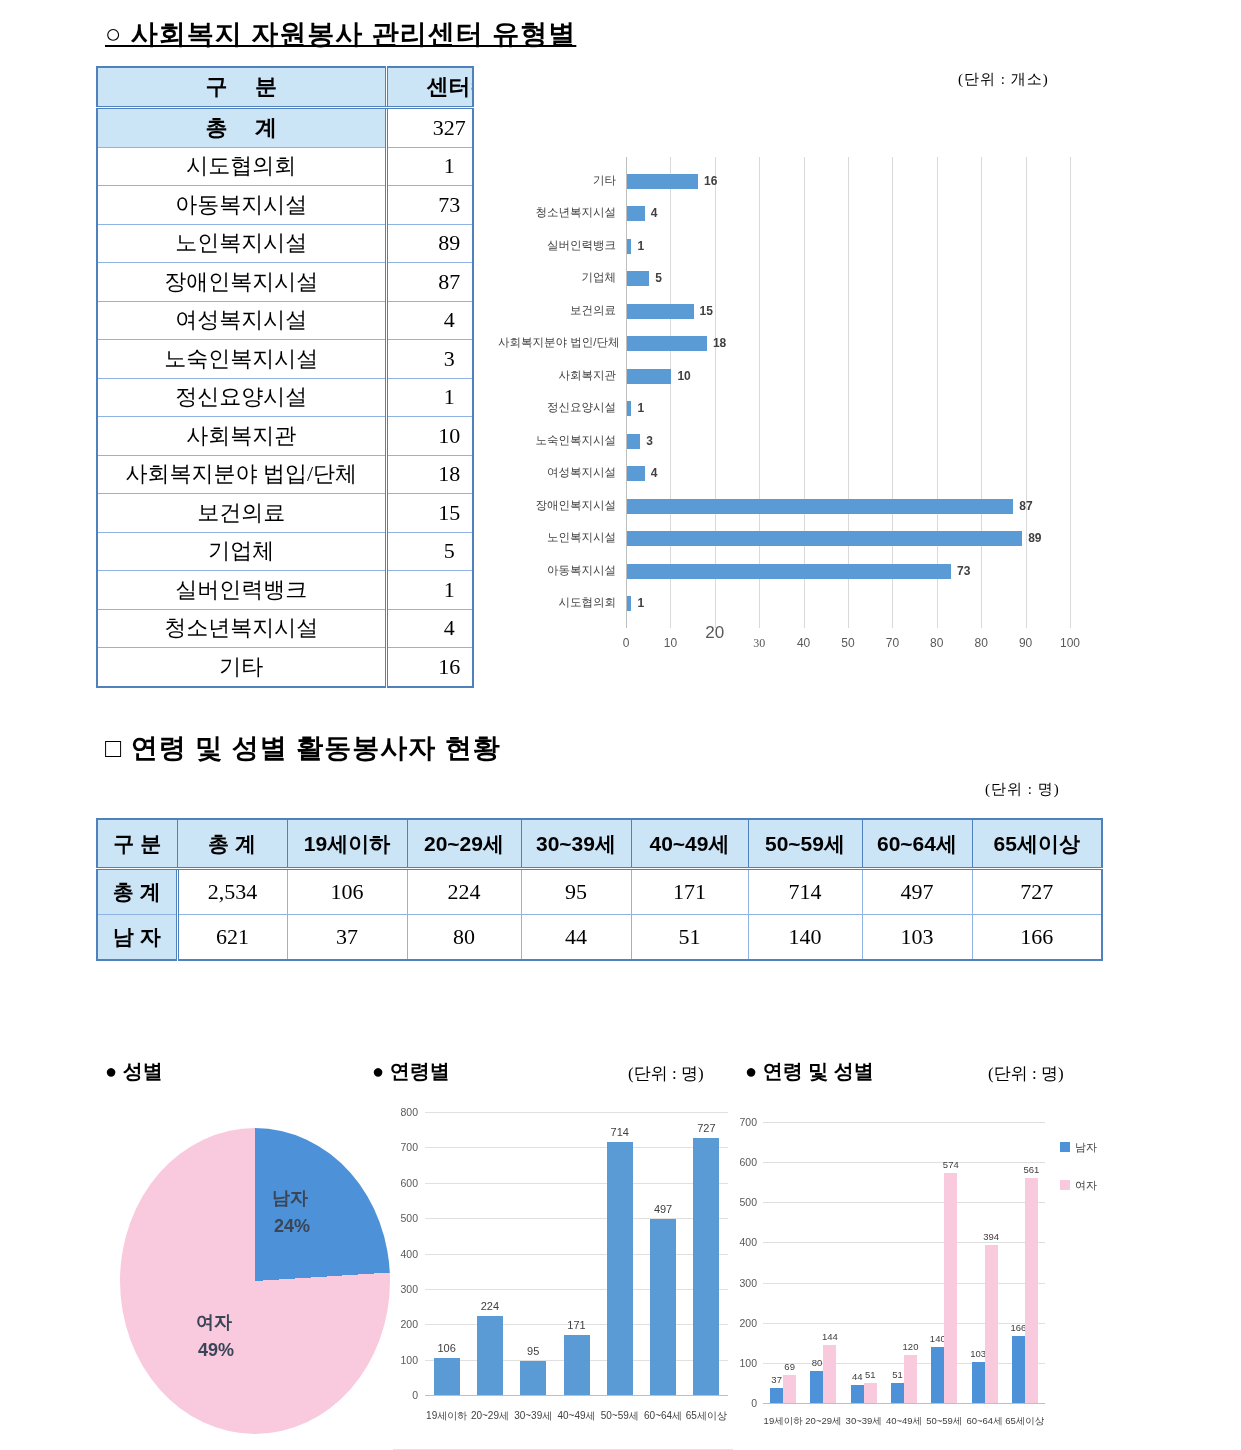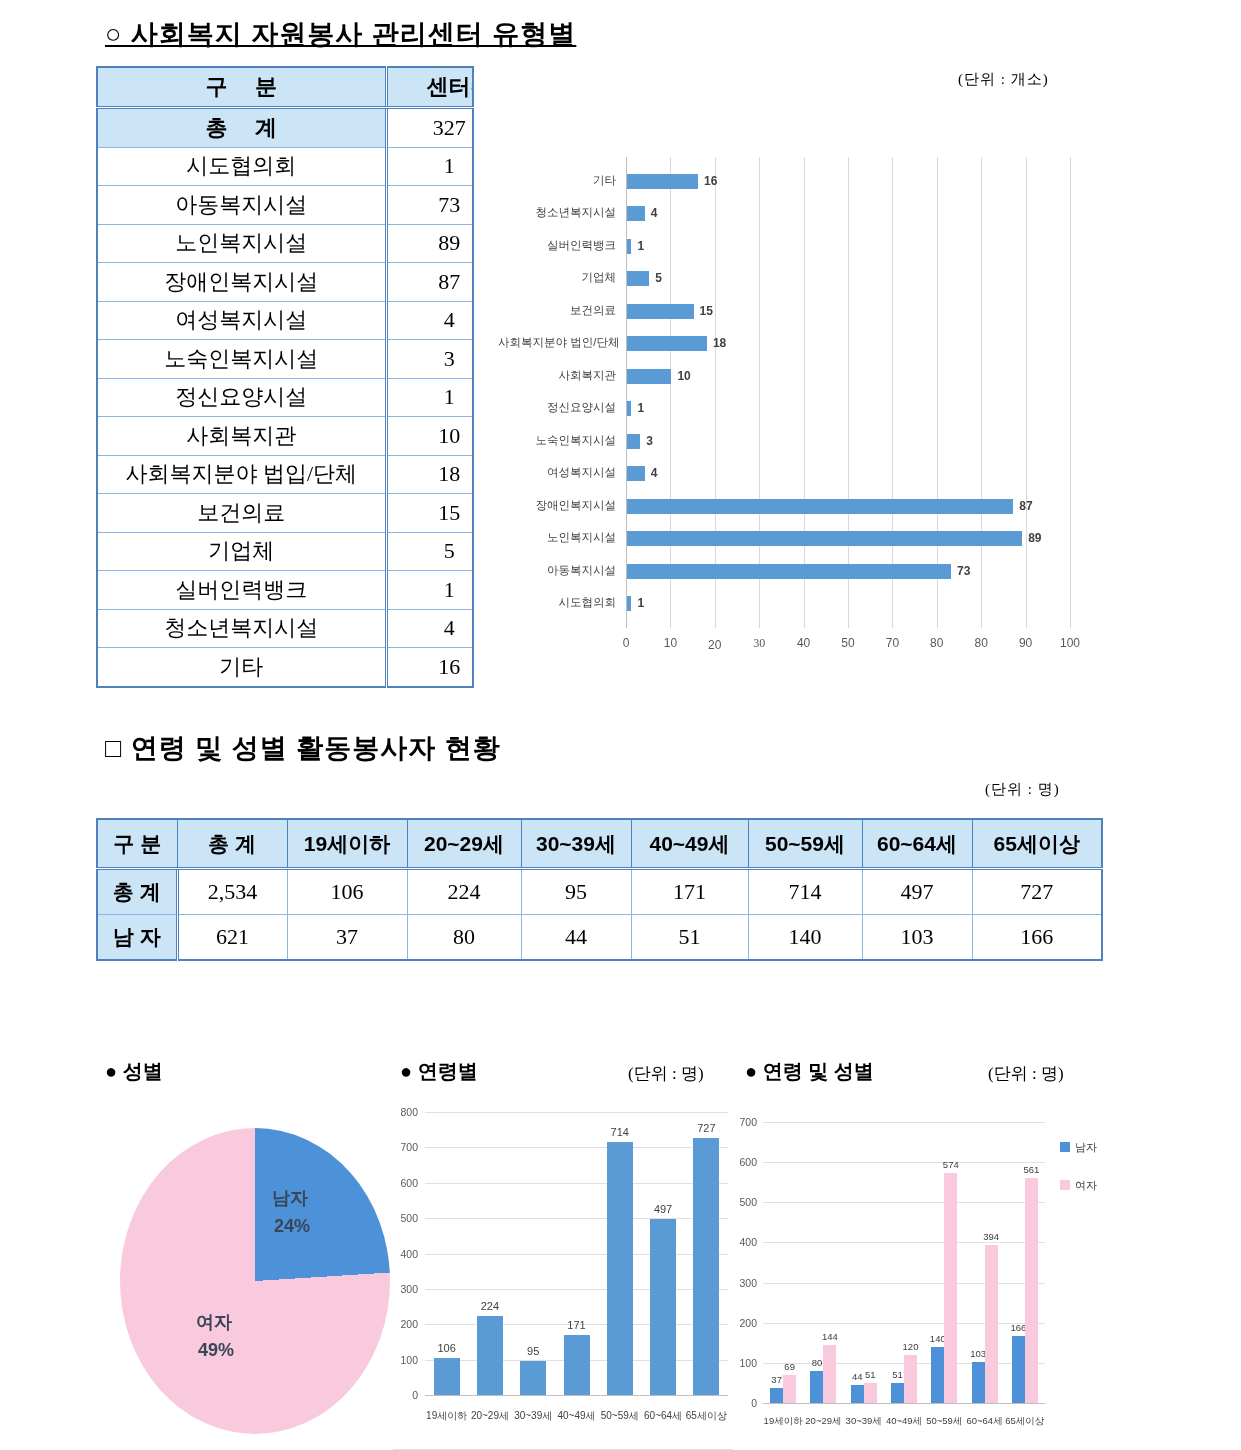--- a/index.html
+++ b/index.html
@@ -149,21 +149,21 @@
       </tbody>
   </table>
 </div>
 
 <div class="abs chart" id="chart1">
     <div class="vline" style="left: 128px; top: 22px; height: 471px; background: rgb(191, 191, 191);"></div>
     <div class="tick" style="left: 113px; top: 501px; width: 30px; text-align: center; font-size: 12px;">0</div>
     <div class="vline" style="left: 172.4px; top: 22px; height: 471px; background: rgb(217, 217, 217);"></div>
     <div class="tick" style="left: 157.4px; top: 501px; width: 30px; text-align: center; font-size: 12px;">10</div>
     <div class="vline" style="left: 216.8px; top: 22px; height: 471px; background: rgb(217, 217, 217);"></div>
-    <div class="tick" style="left: 201.8px; top: 503px; width: 30px; text-align: center; font-size: 12px;">20</div>
+    <div class="tick" style="left: 201.8px; top: 488px; width: 30px; text-align: center; font-size: 17px;">20</div>
     <div class="vline" style="left: 261.2px; top: 22px; height: 471px; background: rgb(217, 217, 217);"></div>
     <div class="tick" style="left: 246.2px; top: 501px; width: 30px; text-align: center; font-size: 12px; font-family: Liberation Serif, serif;">30</div>
     <div class="vline" style="left: 305.6px; top: 22px; height: 471px; background: rgb(217, 217, 217);"></div>
     <div class="tick" style="left: 290.6px; top: 501px; width: 30px; text-align: center; font-size: 12px;">40</div>
     <div class="vline" style="left: 350px; top: 22px; height: 471px; background: rgb(217, 217, 217);"></div>
     <div class="tick" style="left: 335px; top: 501px; width: 30px; text-align: center; font-size: 12px;">50</div>
     <div class="vline" style="left: 394.4px; top: 22px; height: 471px; background: rgb(217, 217, 217);"></div>
     <div class="tick" style="left: 379.4px; top: 501px; width: 30px; text-align: center; font-size: 12px;">70</div>
     <div class="vline" style="left: 438.8px; top: 22px; height: 471px; background: rgb(217, 217, 217);"></div>
     <div class="tick" style="left: 423.8px; top: 501px; width: 30px; text-align: center; font-size: 12px;">80</div>
@@ -269,21 +269,21 @@
           <td class="">140</td>
           <td class="">103</td>
           <td class="">166</td>
         </tr>
       </tbody>
   </table>
 </div>
 
 <div class="abs sub-title" style="left:105px;top:1058px;">● 성별</div>
 
-<div class="abs sub-title" style="left:400px;top:1058px;">● 연령별</div>
+<div class="abs sub-title" style="left:372px;top:1058px;">● 연령별</div>
 <div class="abs sub-unit" style="left:628px;top:1062px;">(단위 : 명)</div>
 
 <div class="abs sub-title" style="left:745px;top:1058px;">● 연령 및 성별</div>
 <div class="abs sub-unit" style="left:988px;top:1062px;">(단위 : 명)</div>
 
 <div class="abs" id="pie-wrap">
   <div id="pie" style="background: conic-gradient(rgb(77, 146, 216) 0deg, rgb(77, 146, 216) 24%, rgb(249, 201, 221) 24%, rgb(249, 201, 221) 100%);"></div>
   <div class="pie-lbl" style="left:178px;top:68px;">남자</div>
   <div class="pie-lbl" style="left:180px;top:98px;">24%</div>
   <div class="pie-lbl" style="left:102px;top:192px;">여자</div>

